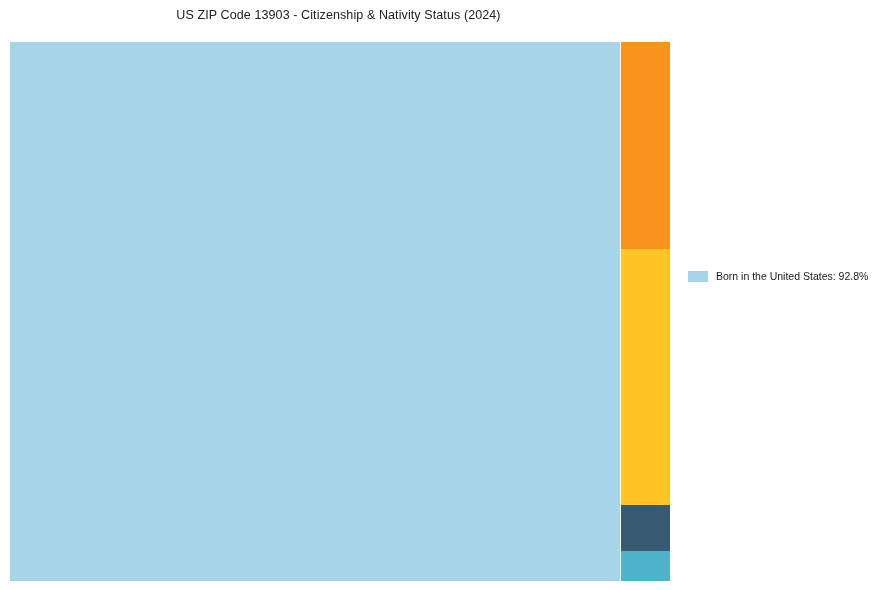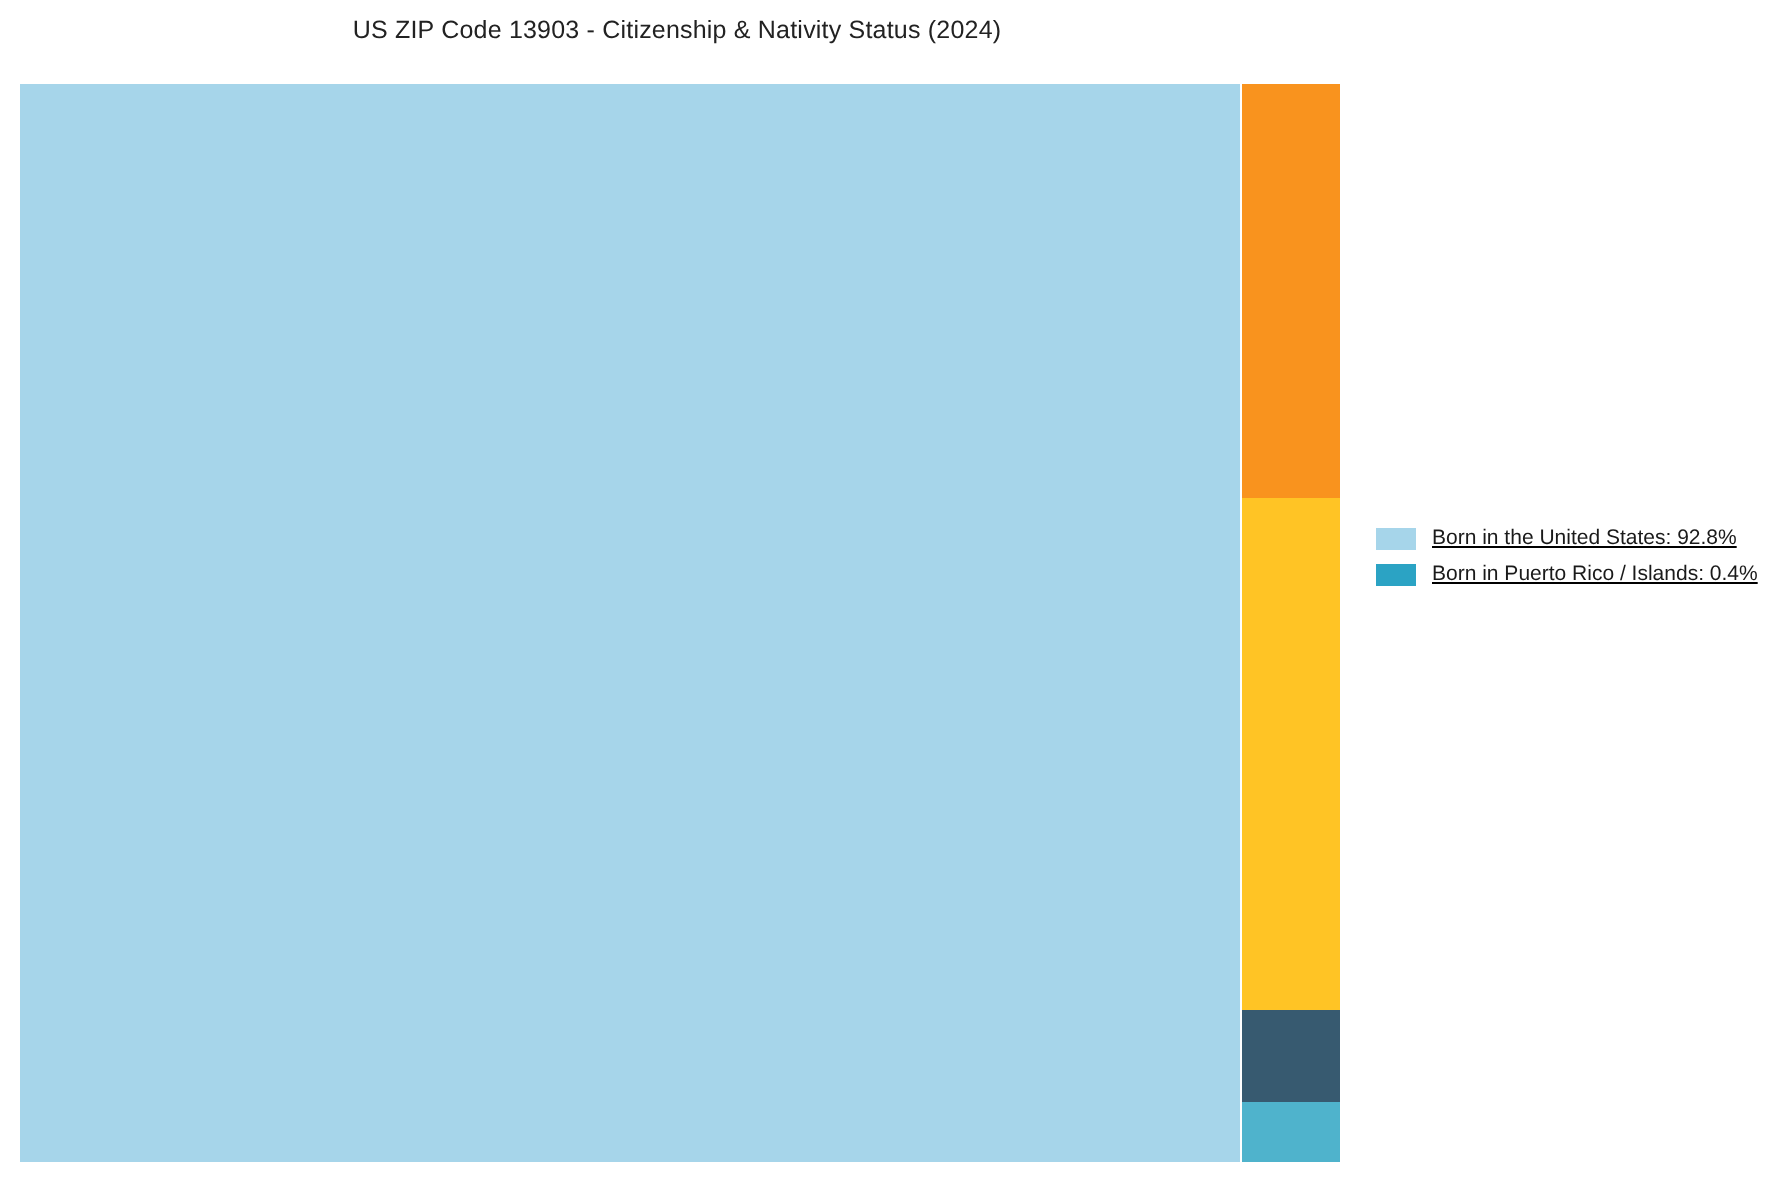--- a/index.html
+++ b/index.html
@@ -81,23 +81,22 @@
 
   
   #legend {
     position: absolute;
     left: 688px;
     top: 264px;
     width: 196px;
   }
   .legend-row {
     display: flex;
-    align-items: flex-start;
+    align-items: flex-end;
     height: 18px;
-    text-decoration: underline;
   }
   .legend-swatch {
     width: 20px;
     height: 11px;
     flex: 0 0 auto;
     margin-right: 8px;
   }
   .legend-label {
     font-size: 10.5px;
     color: #1a1a1a;
@@ -125,23 +124,19 @@
 
   </div>
 
   <div id="legend">
 
     <div class="legend-row">
       <span class="legend-swatch" style="background: rgb(166, 213, 234);"></span>
       <span class="legend-label">Born in the United States: 92.8%</span>
     </div>
 
-    <div class="legend-row">
-      <span class="legend-swatch" style="background: rgb(43, 163, 196);"></span>
-      <span class="legend-label">Born in Puerto Rico / Islands: 0.4%</span>
-    </div>
 
 
 
 
   </div>
 
 </div>
 
 </body></html>

